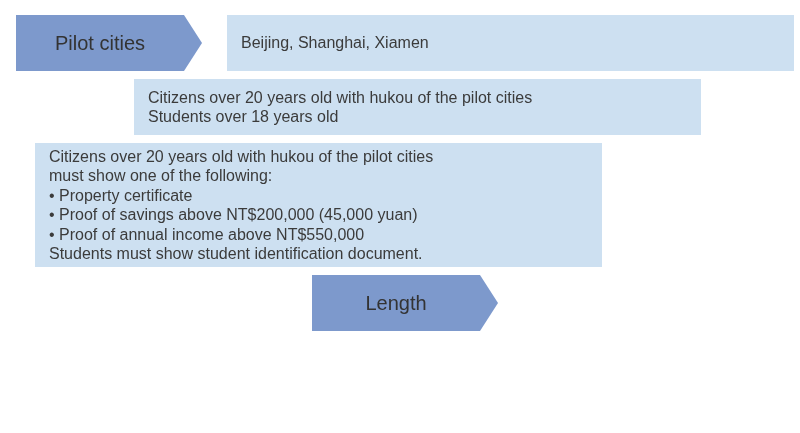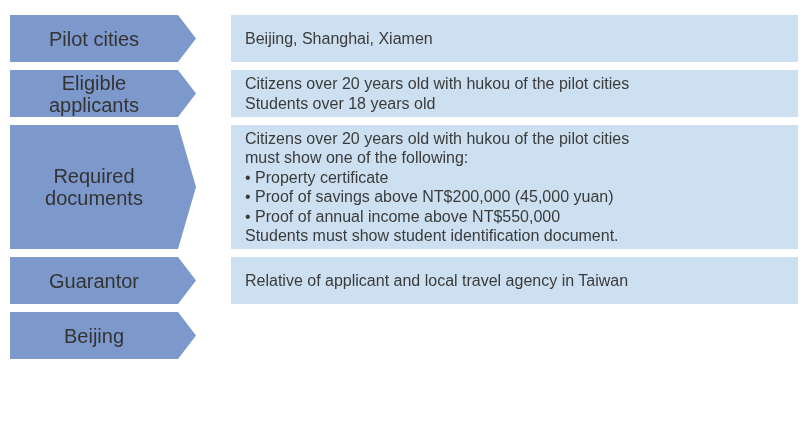--- a/index.html
+++ b/index.html
@@ -15,42 +15,42 @@
     background: var(--bg, #ffffff);
     box-sizing: border-box;
     padding: 15px 0 0 10px;
     overflow: hidden;
   }
   .row {
     display: flex;
     align-items: stretch;
     margin-bottom: 8px;
   }
-  .r47  { height: 47px; }
+  .r47  { height: 56px; justify-content: center; }
   .r124 { height: 124px; }
   .arrow {
     width: 186px;
     flex: 0 0 186px;
     background: var(--arrow, #7D99CC);
     clip-path: polygon(0 0, 168px 0, 100% 50%, 168px 100%, 0 100%);
     display: flex;
     align-items: center;
     justify-content: center;
     box-sizing: border-box;
     padding-right: 18px;
     text-align: center;
     color: var(--labelText, #333333);
     font-size: 20px;
     line-height: 22px;
     white-space: pre-line;
   }
   .box {
     width: 567px;
     flex: 0 0 567px;
-    margin-left: 35px;
+    margin-left: 25px;
     background: var(--box, #CDE0F1);
     display: flex;
     align-items: center;
     box-sizing: border-box;
     padding: 5px 14px;
     color: var(--bodyText, #3B3B3B);
     font-size: 16px;
     line-height: 19.5px;
     white-space: pre-line;
   }
@@ -59,40 +59,32 @@
 <body>
 
 <div class="canvas">
 
   <div class="row r47">
     <div class="arrow">Pilot cities</div>
     <div class="box">Beijing, Shanghai, Xiamen</div>
   </div>
 
   <div class="row r47">
-    <div class="arrow">Eligible
-applicants</div>
     <div class="box">Citizens over 20 years old with hukou of the pilot cities
 Students over 18 years old</div>
   </div>
 
   <div class="row r124">
-    <div class="arrow">Required
-documents</div>
     <div class="box">Citizens over 20 years old with hukou of the pilot cities
 must show one of the following:
 • Property certificate
 • Proof of savings above NT$200,000 (45,000 yuan)
 • Proof of annual income above NT$550,000
 Students must show student identification document.</div>
   </div>
 
 
-  <div class="row r47">
-    <div class="arrow">Guarantor</div>
-    <div class="box">Relative of applicant and local travel agency in Taiwan</div>
-  </div>
 
   <div class="row r47">
-    <div class="arrow">Beijing</div>
+    <div class="arrow">Length</div>
   </div>
 
 </div>
 
 </body></html>

